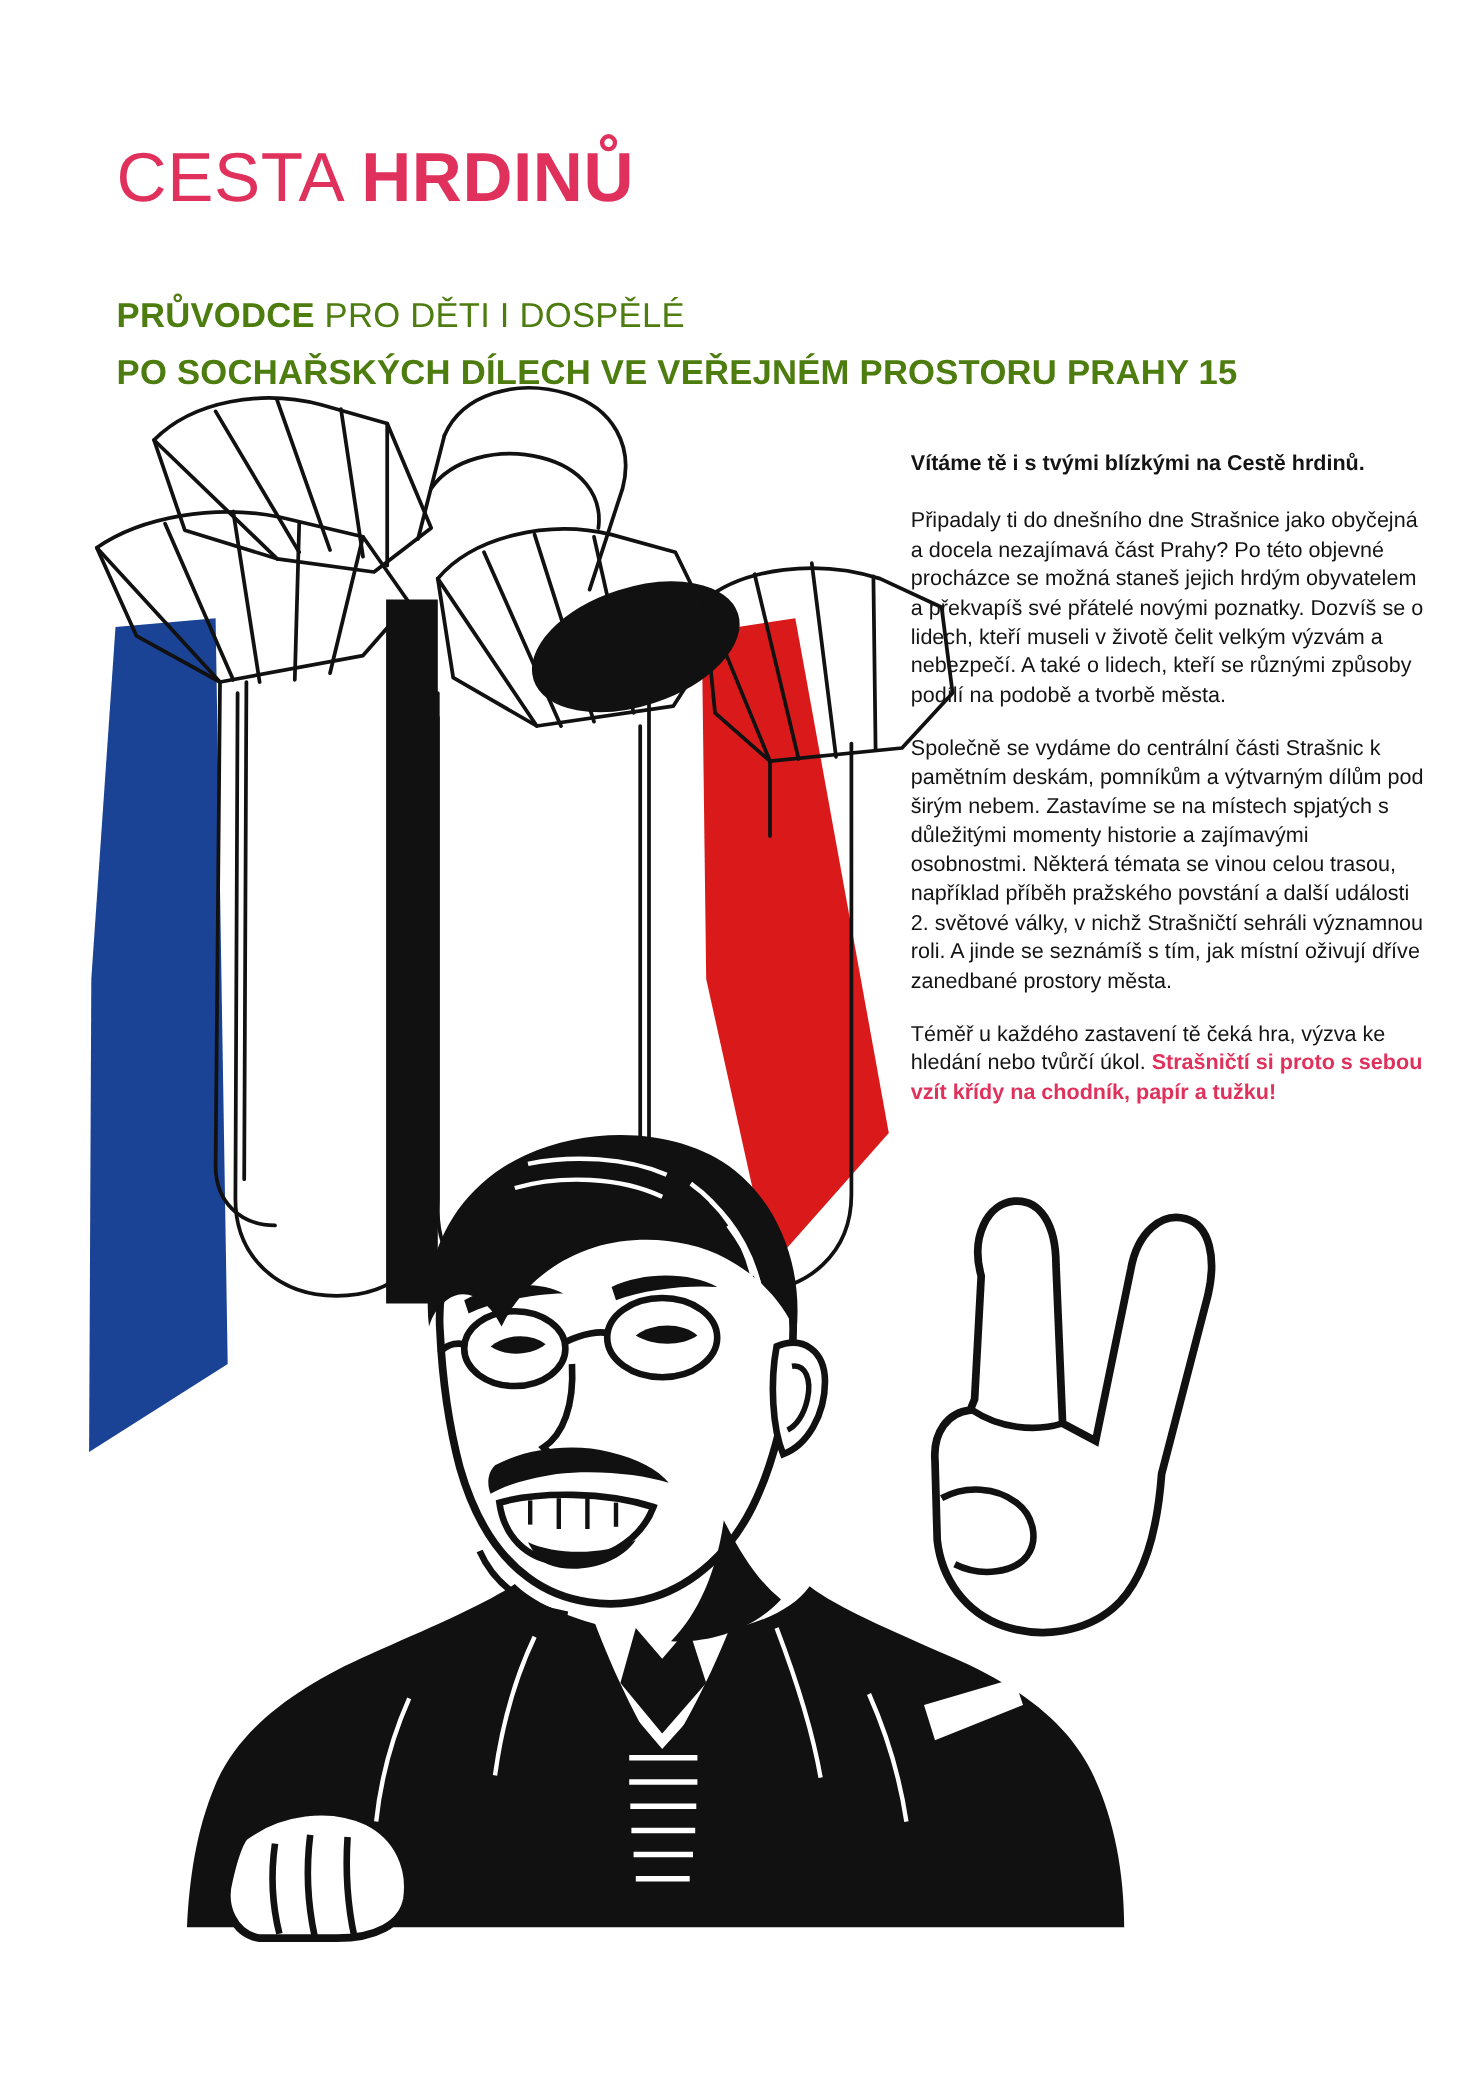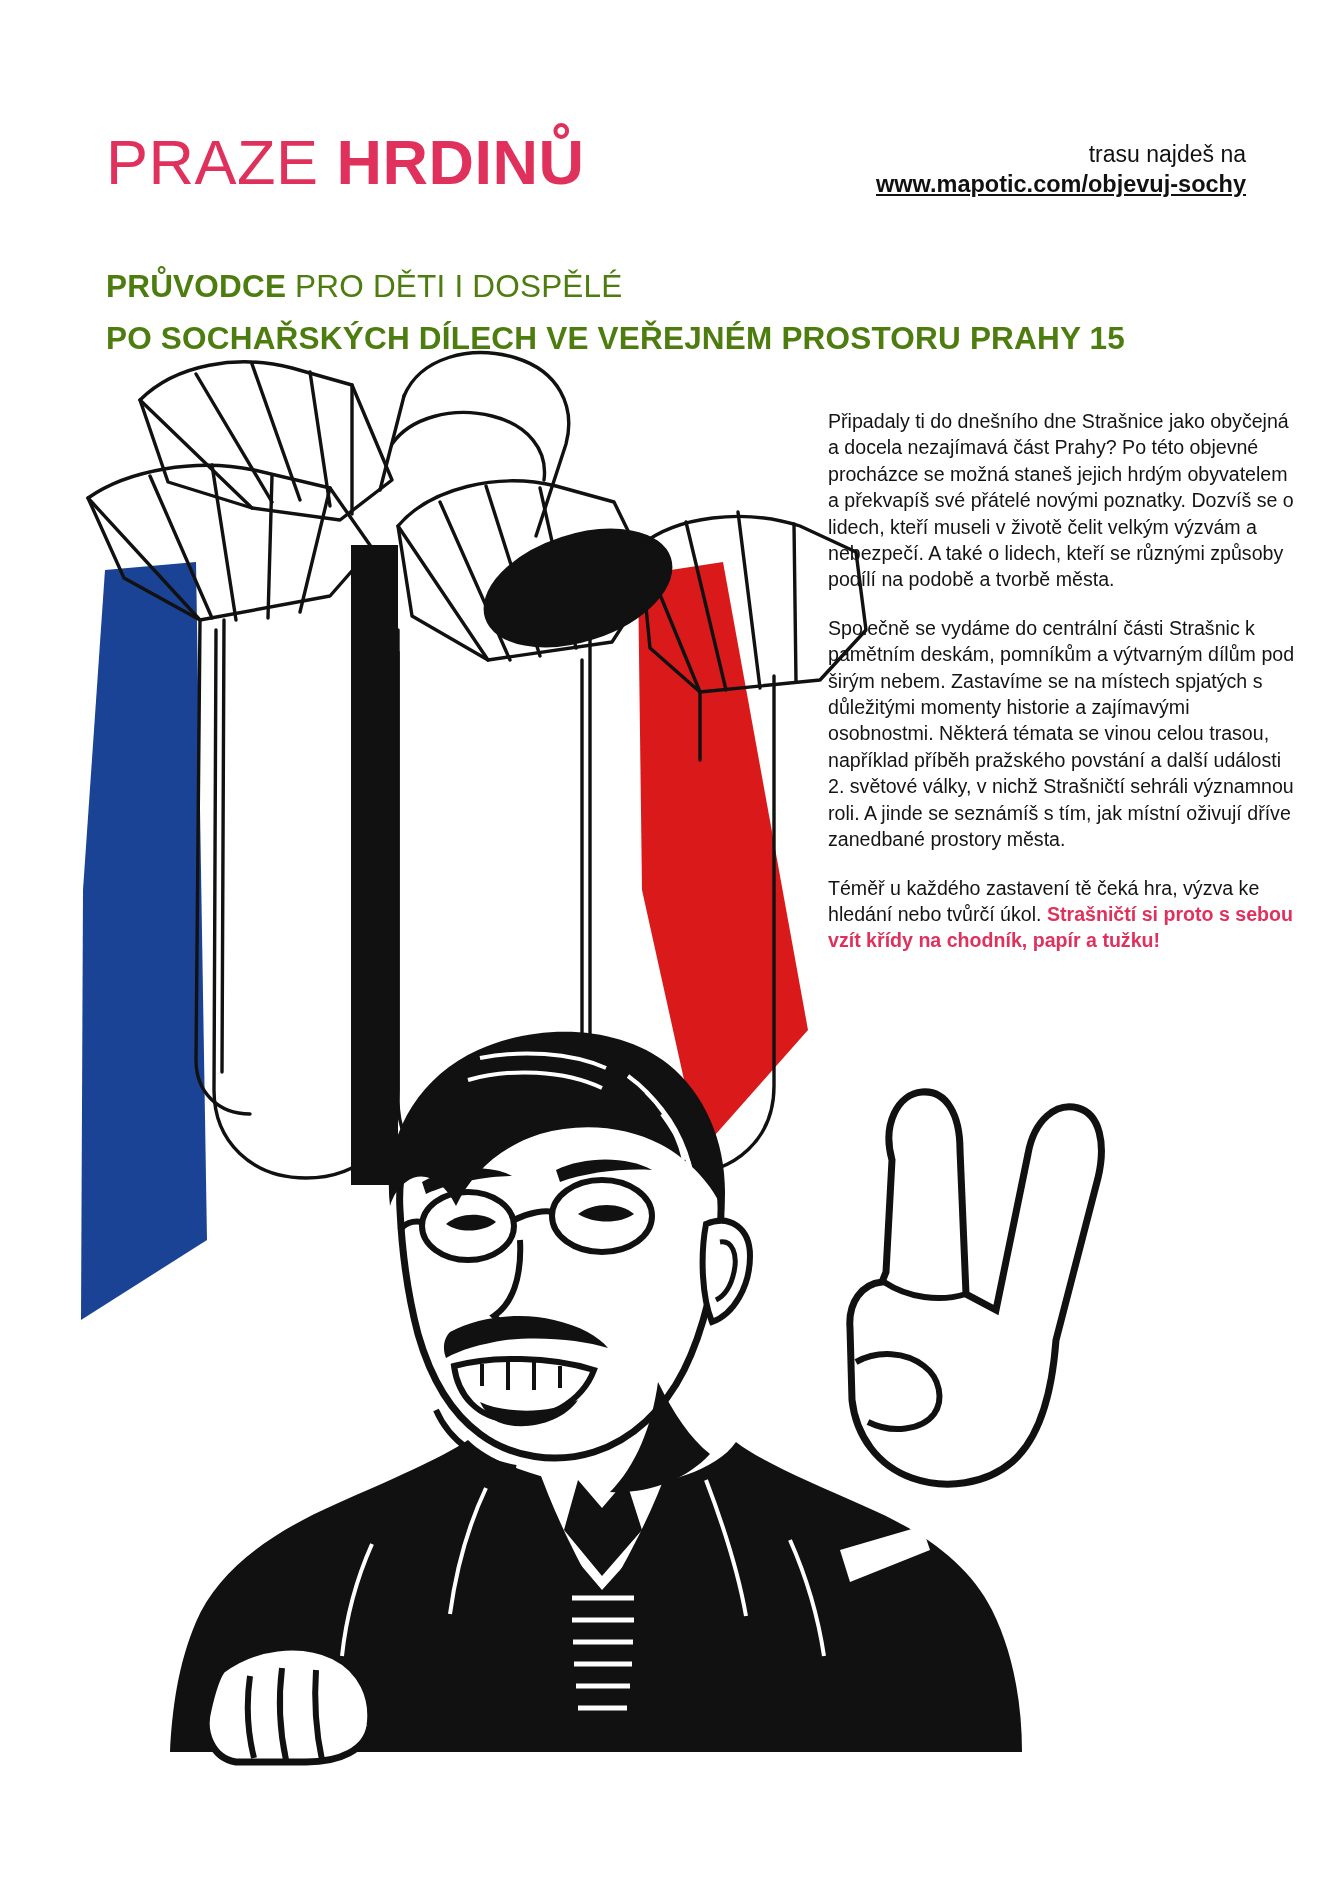--- a/index.html
+++ b/index.html
@@ -130,26 +130,22 @@
   .portrait-svg { display: block; }
 </style>
 </head>
 <body>
 
 <div id="poster">
 
   <div class="header-block">
 
     <div class="title-row">
-      <div class="main-title"><span>PRAZE </span><span class="t-strong">HRDINŮ</span></div>
-
-      <div class="route-note">
-        <span class="rn-line1">trasu najdeš na</span>
-        <a class="rn-url" href="#">www.mapotic.com/objevuj-sochy</a>
-      </div>
+      <div class="main-title"><span>CESTA </span><span class="t-strong">HRDINŮ</span></div>
+
     </div>
 
   </div>
 
   <div class="guide-head line1"><span class="g-strong">PRŮVODCE </span><span class="g-reg">PRO DĚTI I DOSPĚLÉ</span></div>
 
   <div class="guide-head line2">PO SOCHAŘSKÝCH DÍLECH VE VEŘEJNÉM PROSTORU PRAHY 15</div>
 
   <div class="art-stage">
     <svg class="art-svg" width="870" height="1000" viewBox="0 0 870 1000" xmlns="http://www.w3.org/2000/svg">
@@ -329,18 +325,19 @@
       <g stroke="#ffffff" stroke-width="4" fill="none">
         <path d="M556,470 C572,512 588,560 596,606"></path>
         <path d="M336,478 C318,516 306,560 300,604"></path>
         <path d="M640,530 C656,566 668,606 674,646"></path>
         <path d="M222,534 C206,570 196,608 192,646"></path>
       </g>
     </svg>
   </div>
 
   <div class="body-col">
+    <p class="lead">Vítáme tě i s tvými blízkými na Cestě hrdinů.</p>
     <p>Připadaly ti do dnešního dne Strašnice jako obyčejná a docela nezajímavá část Prahy? Po této objevné procházce se možná staneš jejich hrdým obyvatelem a překvapíš své přátelé novými poznatky. Dozvíš se o lidech, kteří museli v životě čelit velkým výzvám a nebezpečí. A také o lidech, kteří se různými způsoby podílí na podobě a tvorbě města.</p>
     <p>Společně se vydáme do centrální části Strašnic k pamětním deskám, pomníkům a výtvarným dílům pod širým nebem. Zastavíme se na místech spjatých s důležitými momenty historie a zajímavými osobnostmi. Některá témata se vinou celou trasou, například příběh pražského povstání a další události 2. světové války, v nichž Strašničtí sehráli významnou roli. A jinde se seznámíš s tím, jak místní oživují dříve zanedbané prostory města.</p>
     <p><span>Téměř u každého zastavení tě čeká hra, výzva ke hledání nebo tvůrčí úkol. </span><span class="accent">Strašničtí si proto s sebou vzít křídy na chodník, papír a tužku!</span></p>
   </div>
 
 </div>
 
 </body></html>

